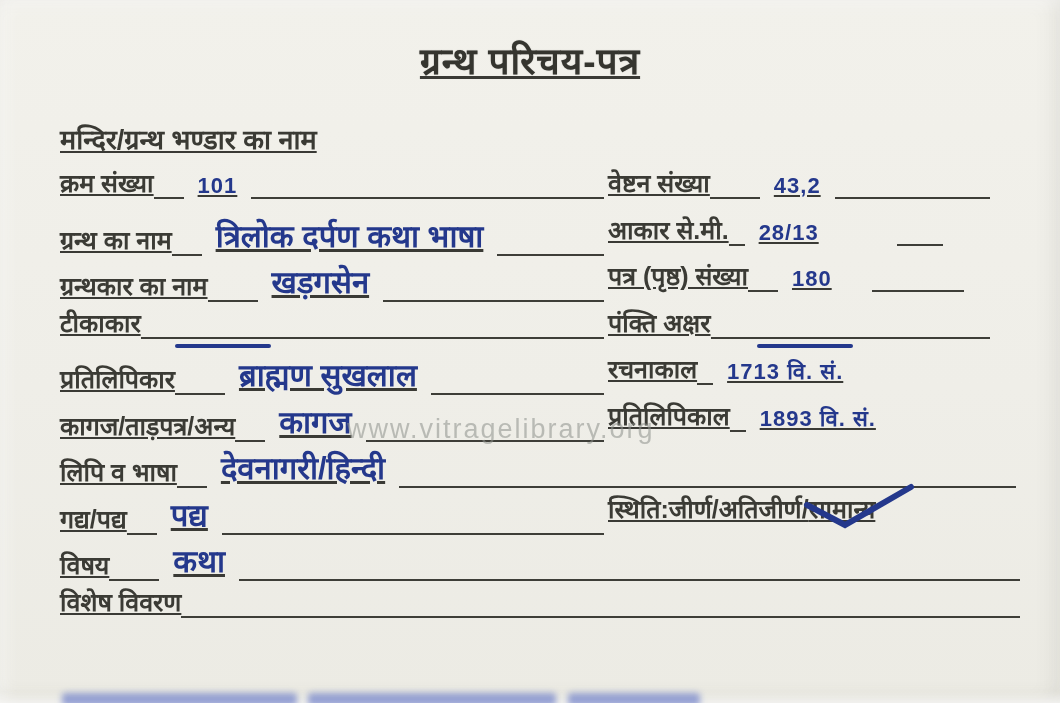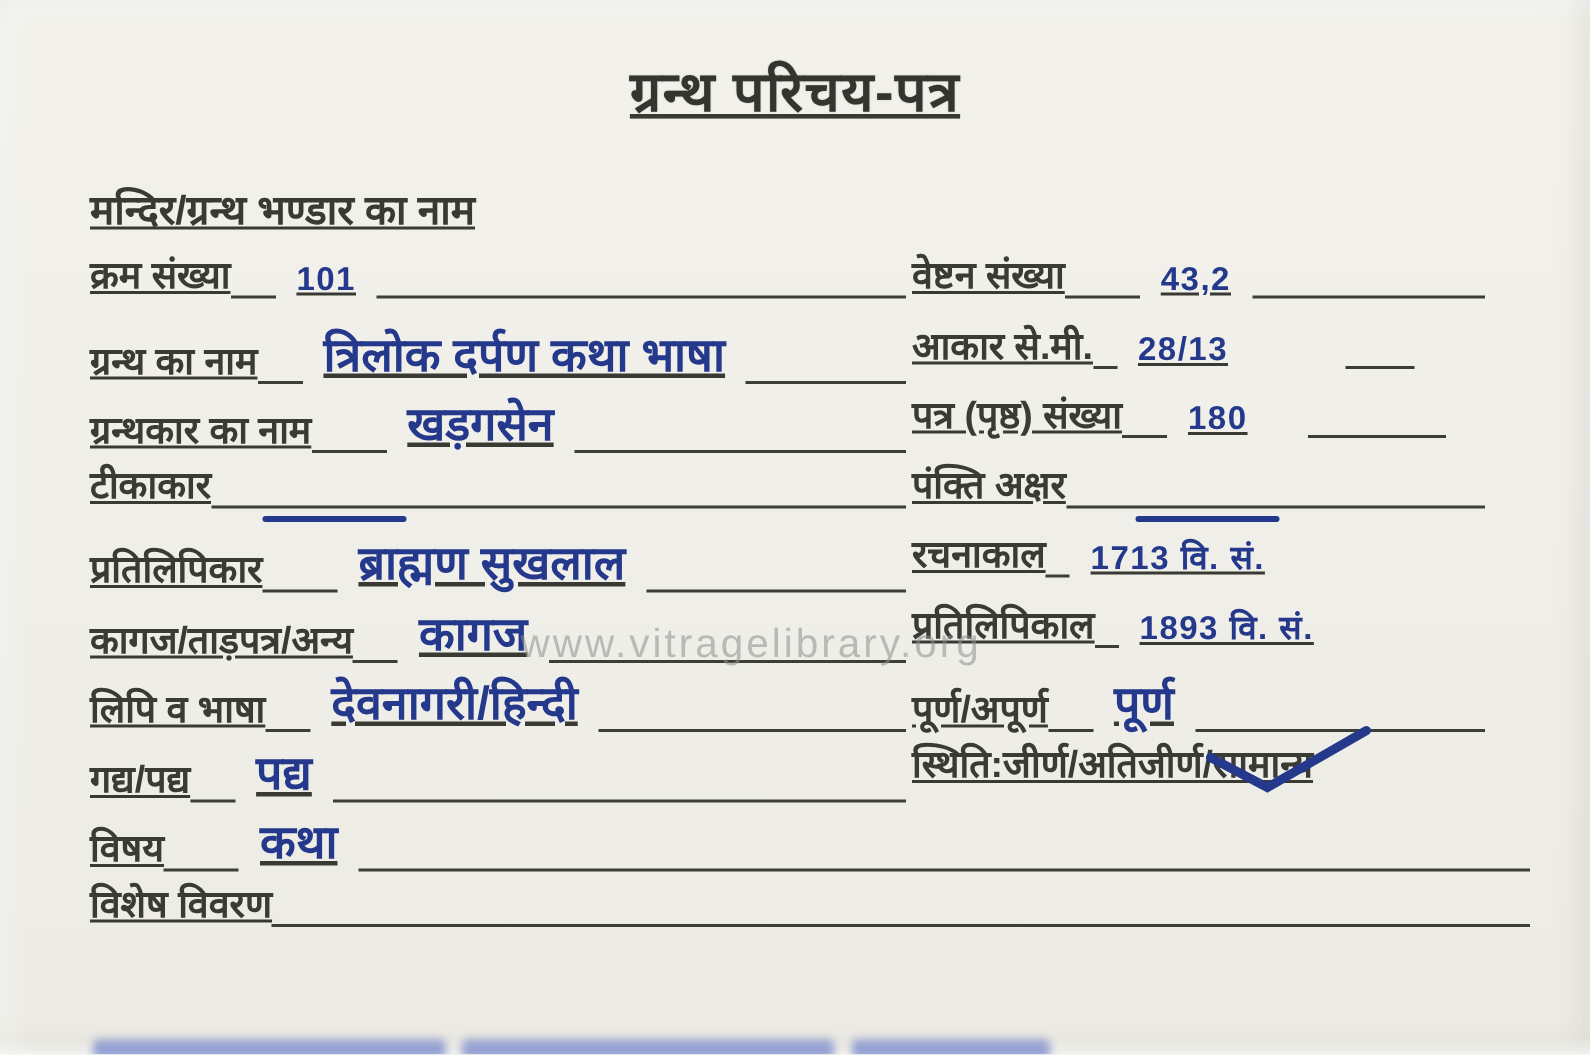--- a/index.html
+++ b/index.html
@@ -207,26 +207,20 @@
       </div>
     </div>
 
     <div class="row">
       <div class="cell left">
         <span class="label">लिपि व भाषा</span>
         <span class="dash"></span>
         <span class="value">देवनागरी/हिन्दी</span>
         <span class="rule"></span>
       </div>
-      <div class="cell right">
-        <span class="label">पूर्ण/अपूर्ण</span>
-        <span class="dash"></span>
-        <span class="value">पूर्ण</span>
-        <span class="rule gap-r"></span>
-      </div>
     </div>
 
     <div class="row">
       <div class="cell left">
         <span class="label">गद्य/पद्य</span>
         <span class="dash"></span>
         <span class="value">पद्य</span>
         <span class="rule"></span>
       </div>
       <div class="cell right">

